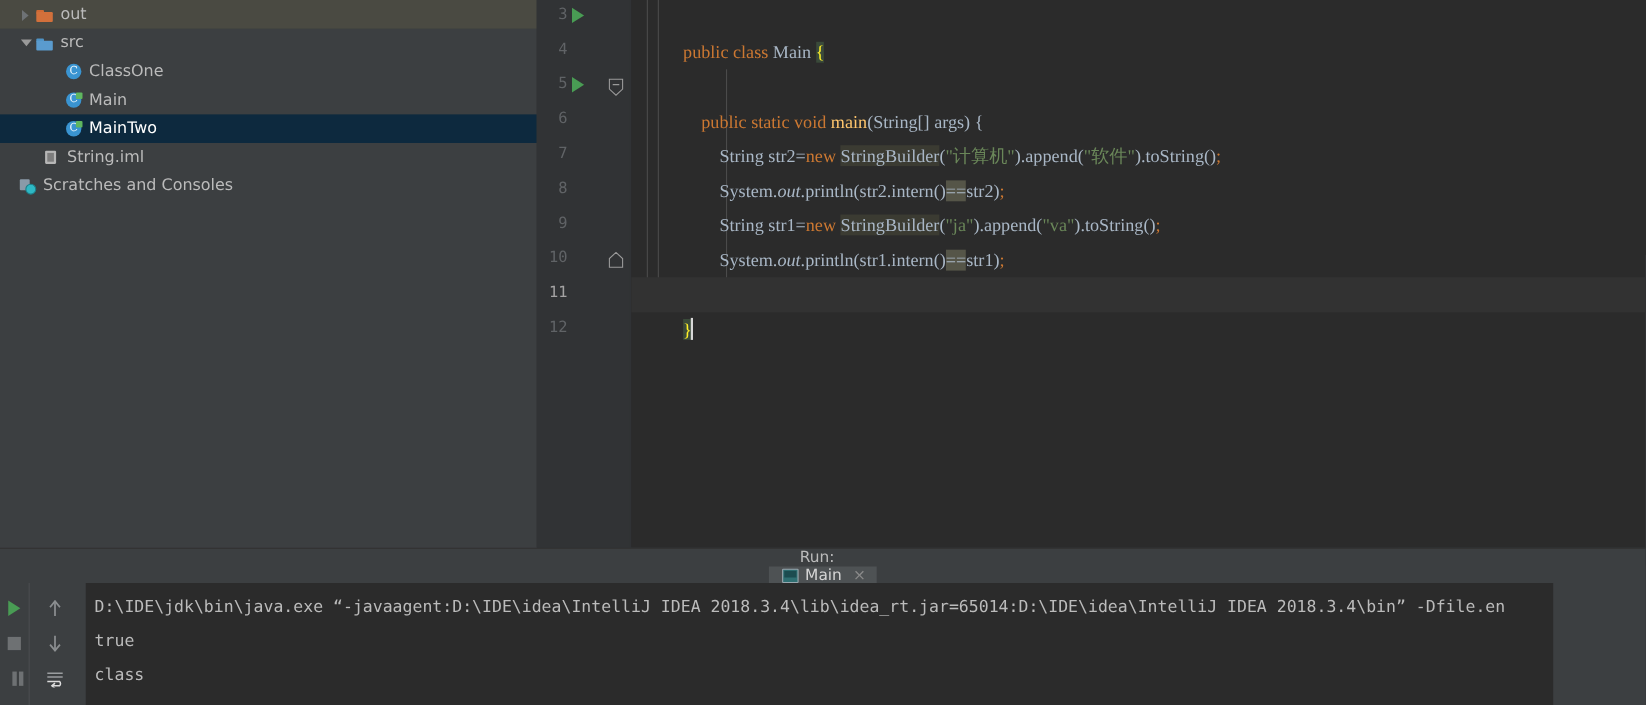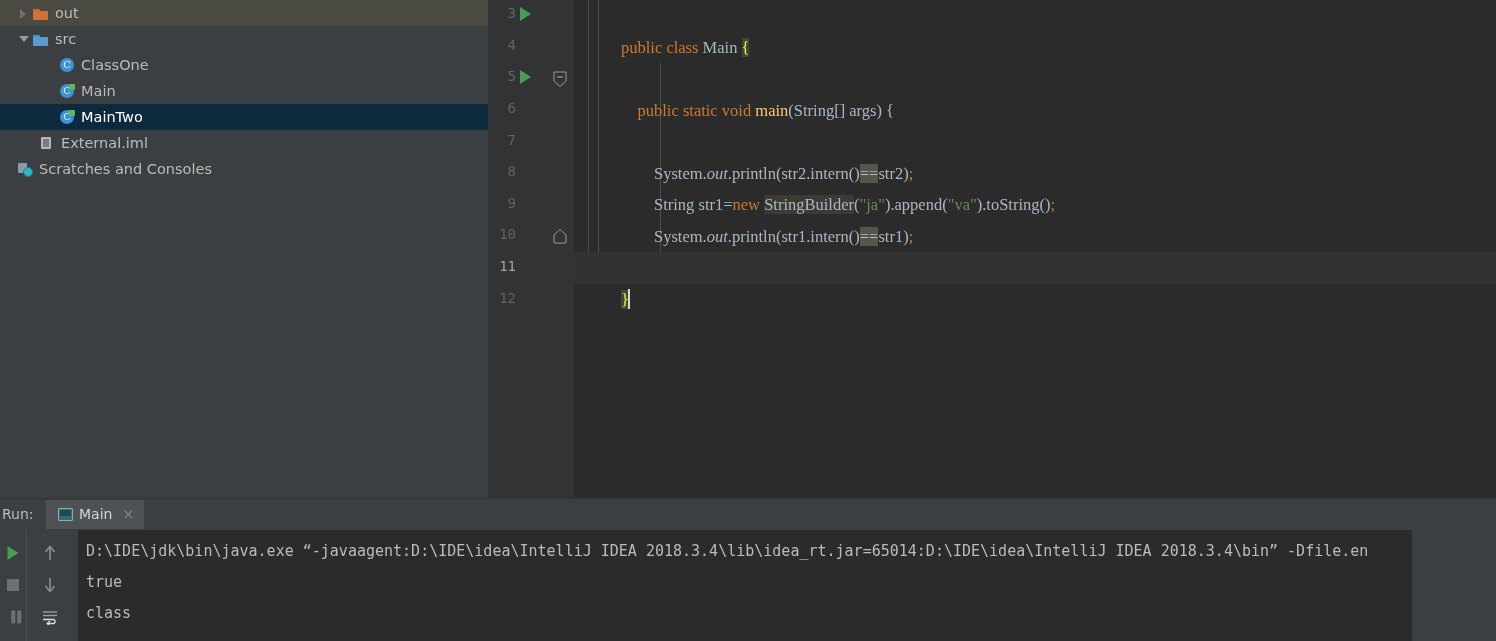--- a/index.html
+++ b/index.html
@@ -187,21 +187,21 @@
     width: 1496px; height: 143px;
     background: #3c3f41;
   }
   #run-panel-divider {
     position: absolute; left: 0; top: 0; width: 1496px; height: 1px;
     background: #323232;
   }
   #run-tabs {
     position: absolute; left: 0; top: 1px;
     height: 30px; width: 1496px;
-    display: flex; align-items: center;
+    display: flex; align-items: center; flex-direction: column;
   }
   #run-label {
     font-size: 14px; color: #bbbbbb;
     padding-left: 2px; width: 46px;
   }
   .run-tab {
     display: flex; align-items: center; gap: 6px;
     height: 29px; padding: 0 10px 0 12px;
     background: #4e5254;
     font-size: 14px; color: #d5d5d5;
@@ -302,21 +302,21 @@
     <div class="tree-row selected">
       <span style="width:58px;flex:0 0 58px"></span>
       <span class="ticon">
           <span class="ic-class runnable" style="position:absolute">C</span>
         </span>
       <span class="tree-label">MainTwo</span>
     </div>
     <div class="tree-row">
       <span style="width:38px;flex:0 0 38px"></span>
       <span class="ticon ic-iml"></span>
-      <span class="tree-label">External.iml</span>
+      <span class="tree-label">String.iml</span>
     </div>
     <div class="tree-row">
       <span class="twisty" style="margin-left:0px"></span>
       <span class="ticon ic-scratch"></span>
       <span class="tree-label">Scratches and Consoles</span>
     </div>
   </div>
 
   <div id="editor">
 
@@ -357,20 +357,23 @@
       <div class="code-line" style="top:0px">
         <span class="code-text"><span class="kw">public</span> <span class="kw">class</span> <span class="cls">Main</span> <span class="hl-brace">{</span></span>
       </div>
 
       <div class="code-line" style="top:31.5px"></div>
 
       <div class="code-line" style="top:63px">
         <span class="code-text">    <span class="kw">public</span> <span class="kw">static</span> <span class="kw">void</span> <span class="meth">main</span>(<span class="cls">String</span>[] args) {</span>
       </div>
 
+      <div class="code-line" style="top:94.5px">
+        <span class="code-text">        <span class="cls">String</span> str2=<span class="kw">new</span> <span class="hl-ident">StringBuilder</span>(<span class="str">"计算机"</span>).append(<span class="str">"软件"</span>).toString()<span class="semi">;</span></span>
+      </div>
 
       <div class="code-line" style="top:126px">
         <span class="code-text">        <span class="cls">System</span>.<span class="stat">out</span>.println(str2.intern()<span class="hl-eq">==</span>str2)<span class="semi">;</span></span>
       </div>
 
       <div class="code-line" style="top:157.5px">
         <span class="code-text">        <span class="cls">String</span> str1=<span class="kw">new</span> <span class="hl-ident">StringBuilder</span>(<span class="str">"ja"</span>).append(<span class="str">"va"</span>).toString()<span class="semi">;</span></span>
       </div>
 
       <div class="code-line" style="top:189px">

